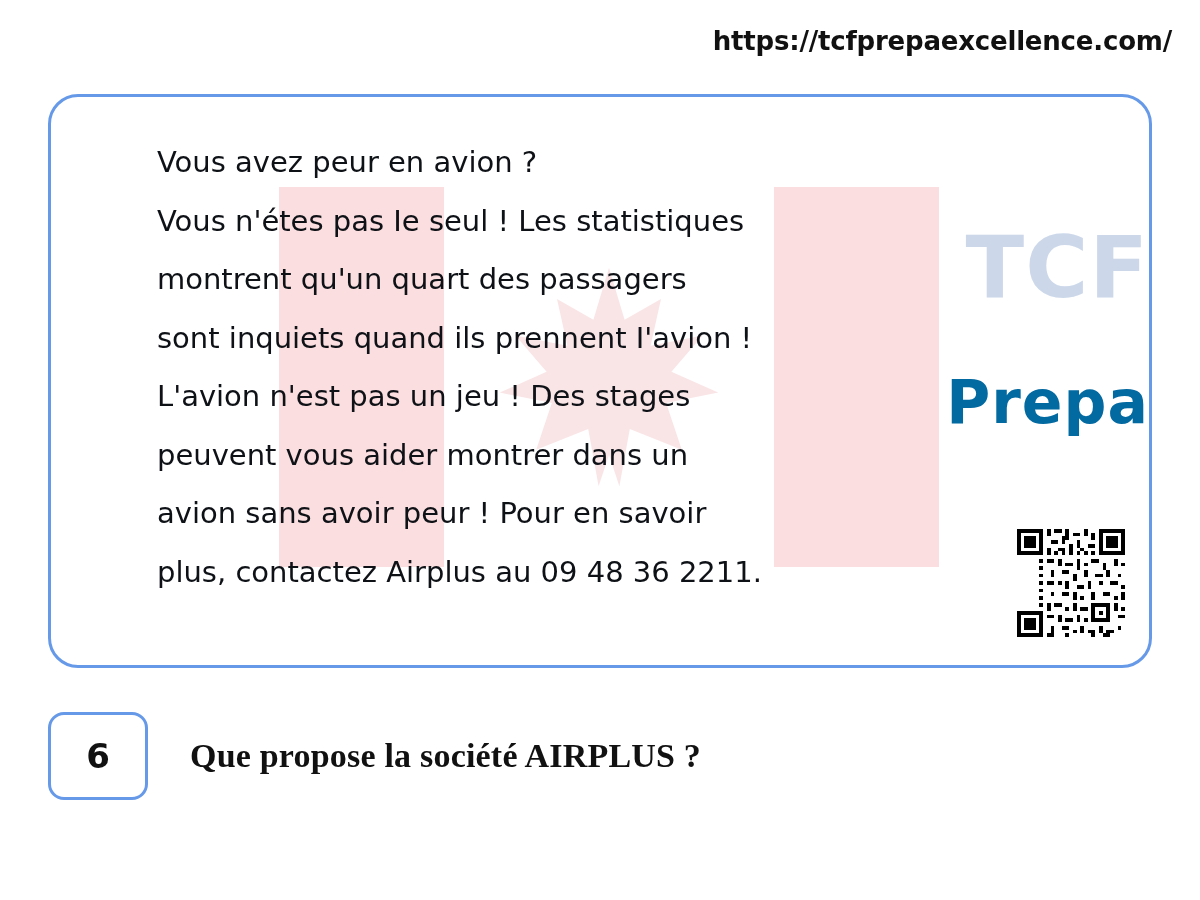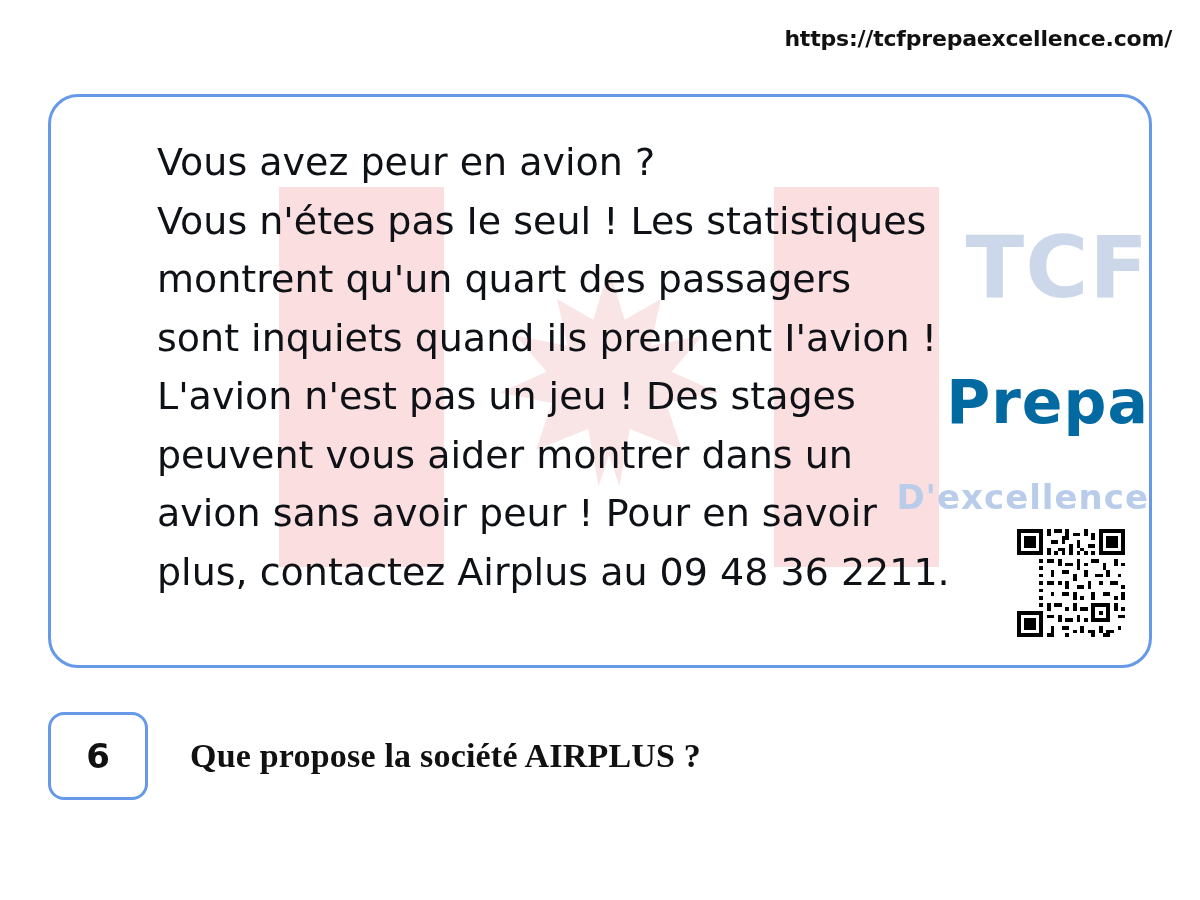--- a/index.html
+++ b/index.html
@@ -15,21 +15,21 @@
     position: relative;
     overflow: hidden;
   }
 
   
   .url-bar {
     position: absolute;
     top: 26px;
     right: 28px;
     font-family: "DejaVu Sans", sans-serif;
-    font-size: 22px;
+    font-size: 26px;
     font-weight: bold;
     color: #111111;
     letter-spacing: -0.2px;
   }
 
   
   .card {
     position: absolute;
     left: 48px;
     top: 94px;
@@ -101,21 +101,21 @@
     color: #b9ccea;
   }
 
   
   .passage {
     position: absolute;
     left: 106px;
     top: 36px;
     width: 900px;
     font-family: "DejaVu Sans", sans-serif;
-    font-size: 38px;
+    font-size: 29px;
     line-height: 58.5px;
     color: #0e1116;
     white-space: pre-line;
     z-index: 3;
   }
 
   
   .qr {
     position: absolute;
     right: 24px;
@@ -169,21 +169,20 @@
   <div class="watermark">
     <div class="flag">
       <div class="flag-band left"></div>
       <div class="flag-band right"></div>
       <svg class="maple" viewBox="0 0 100 100">
         <path fill="#f5cfd2" d="M50 8 L56 28 L70 20 L66 38 L86 34 L74 48 L92 56 L72 60 L78 78 L58 70 L54 92 L50 80 L46 92 L42 70 L22 78 L28 60 L8 56 L26 48 L14 34 L34 38 L30 20 L44 28 Z"></path>
       </svg>
     </div>
     <div class="wm-text wm-tcf">TCF</div>
     <div class="wm-text wm-prepa">Prepa</div>
-    <div class="wm-text wm-exc">D'excellence</div>
   </div>
 
   <div class="passage">Vous avez peur en avion ?
 Vous n'étes pas Ie seul ! Les statistiques
 montrent qu'un quart des passagers
 sont inquiets quand ils prennent I'avion !
 L'avion n'est pas un jeu ! Des stages
 peuvent vous aider montrer dans un
 avion sans avoir peur ! Pour en savoir
 plus, contactez Airplus au 09 48 36 2211.</div>

